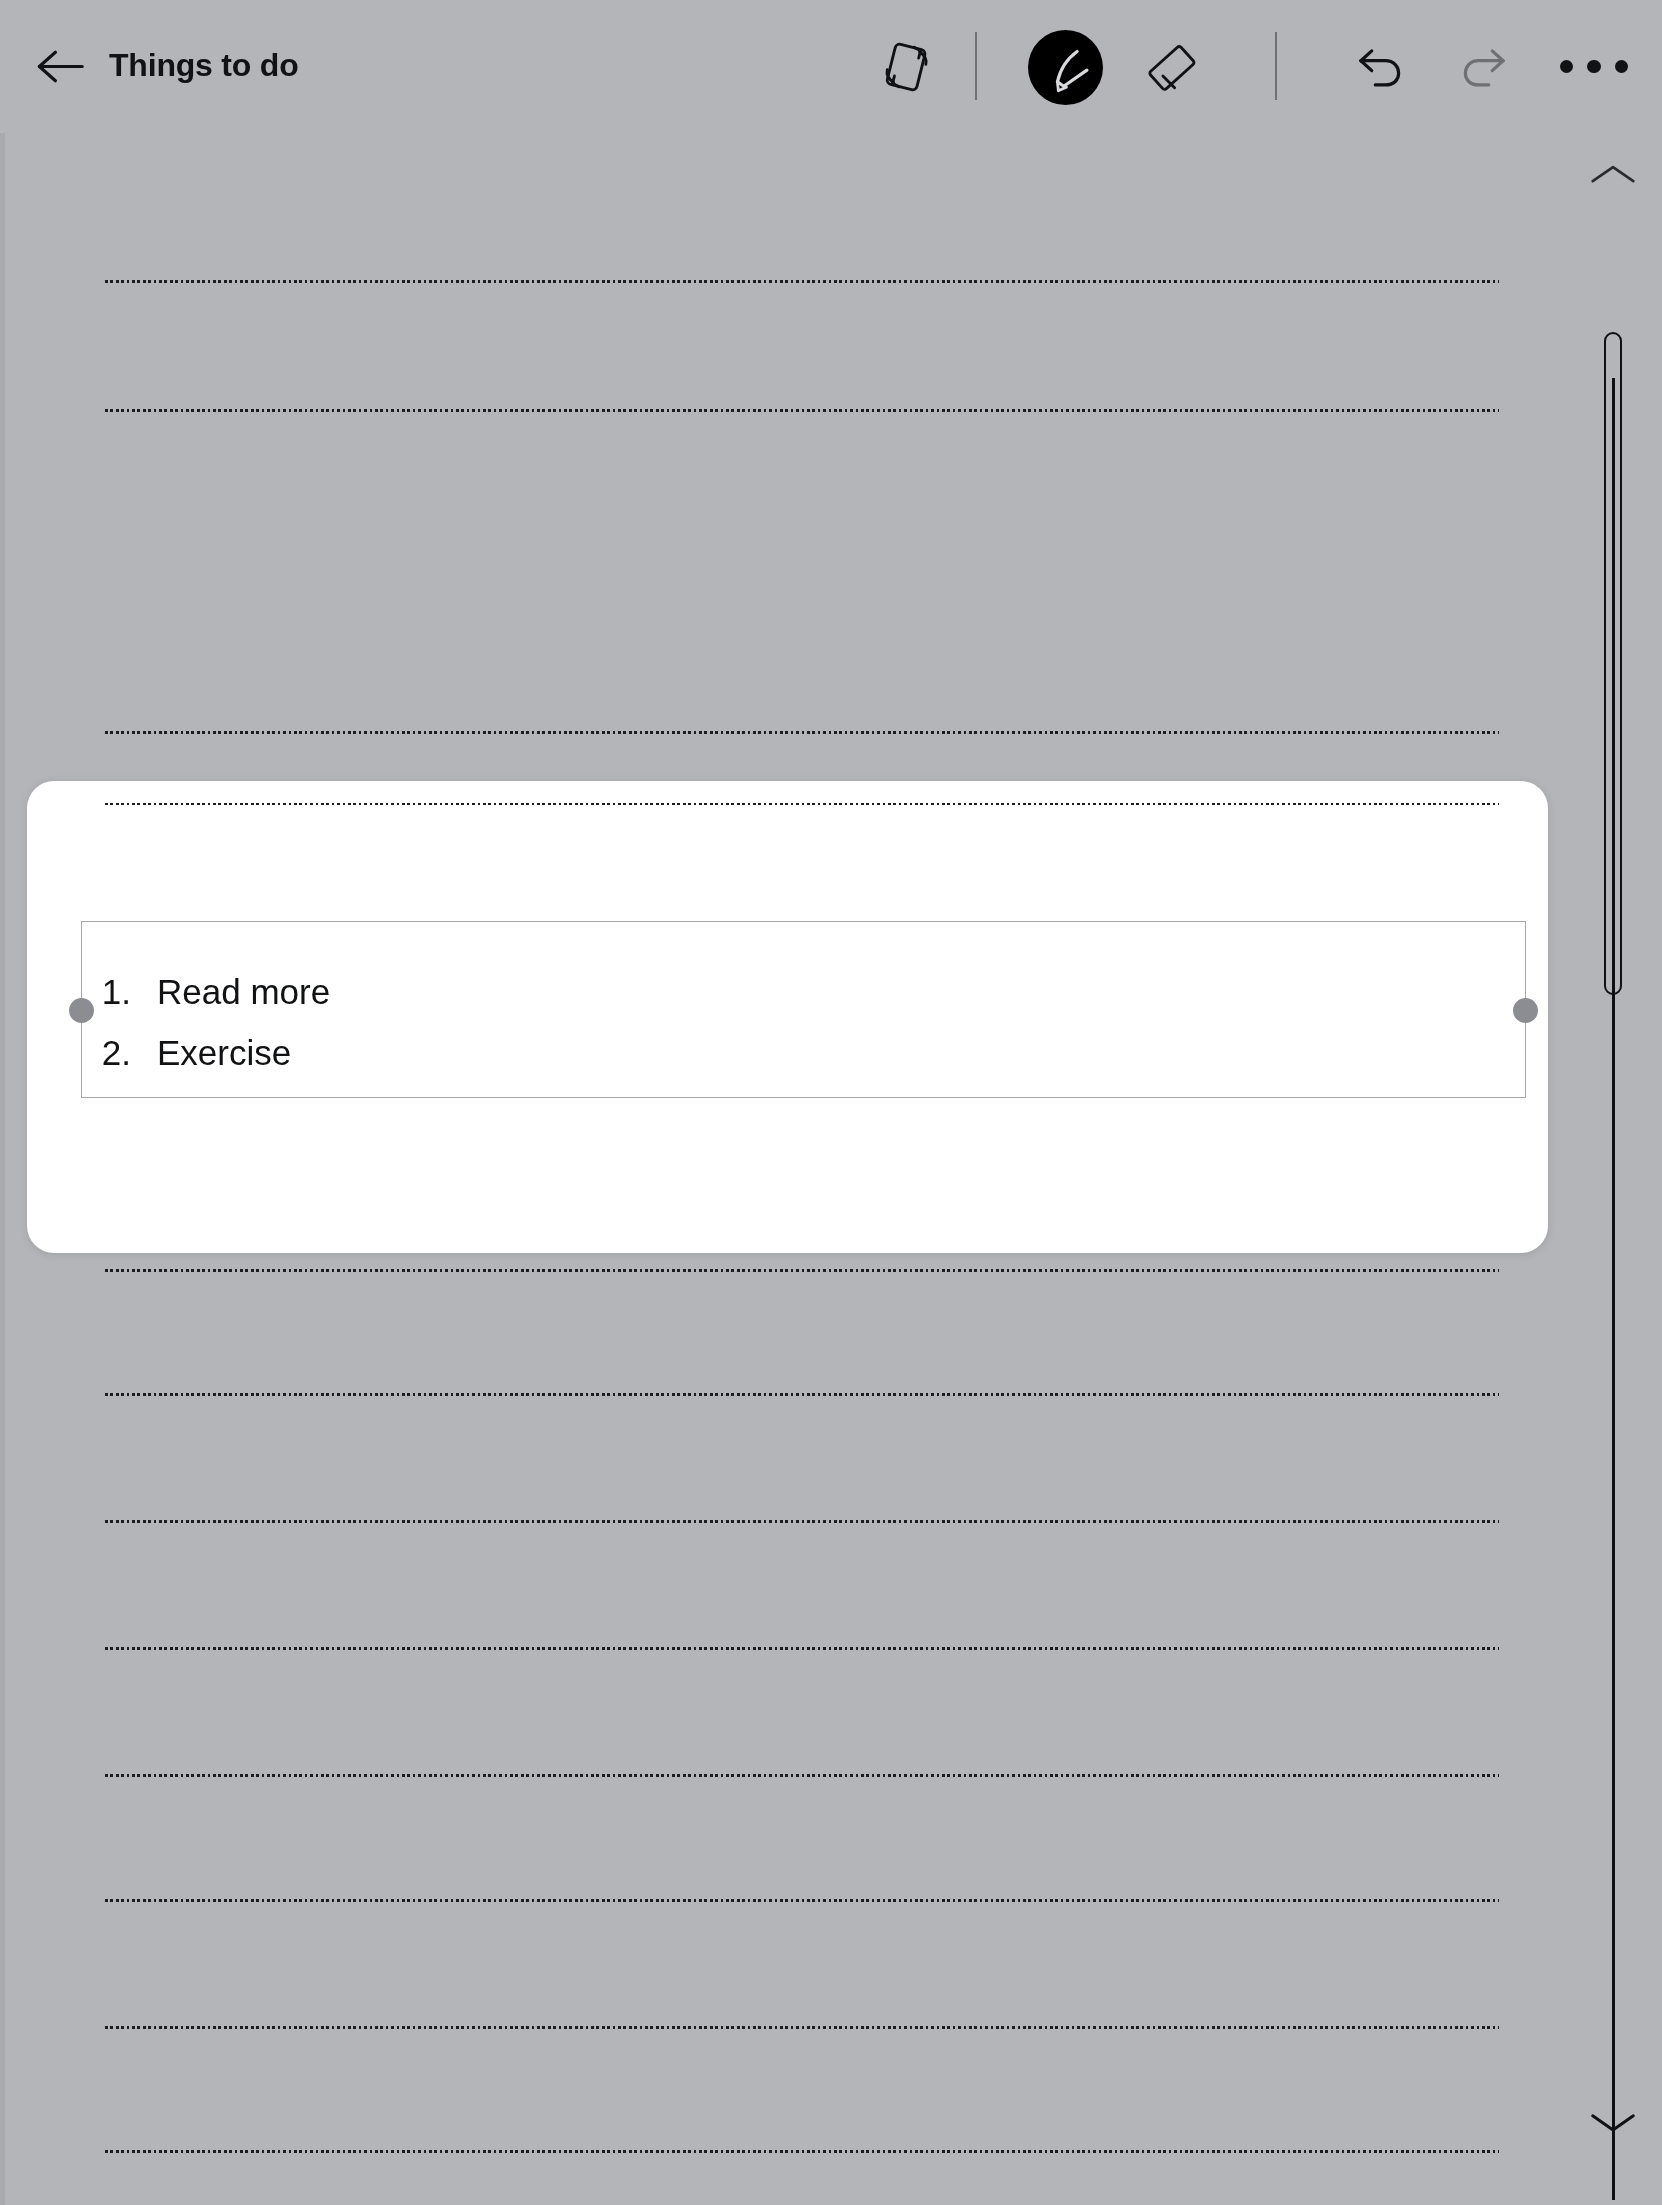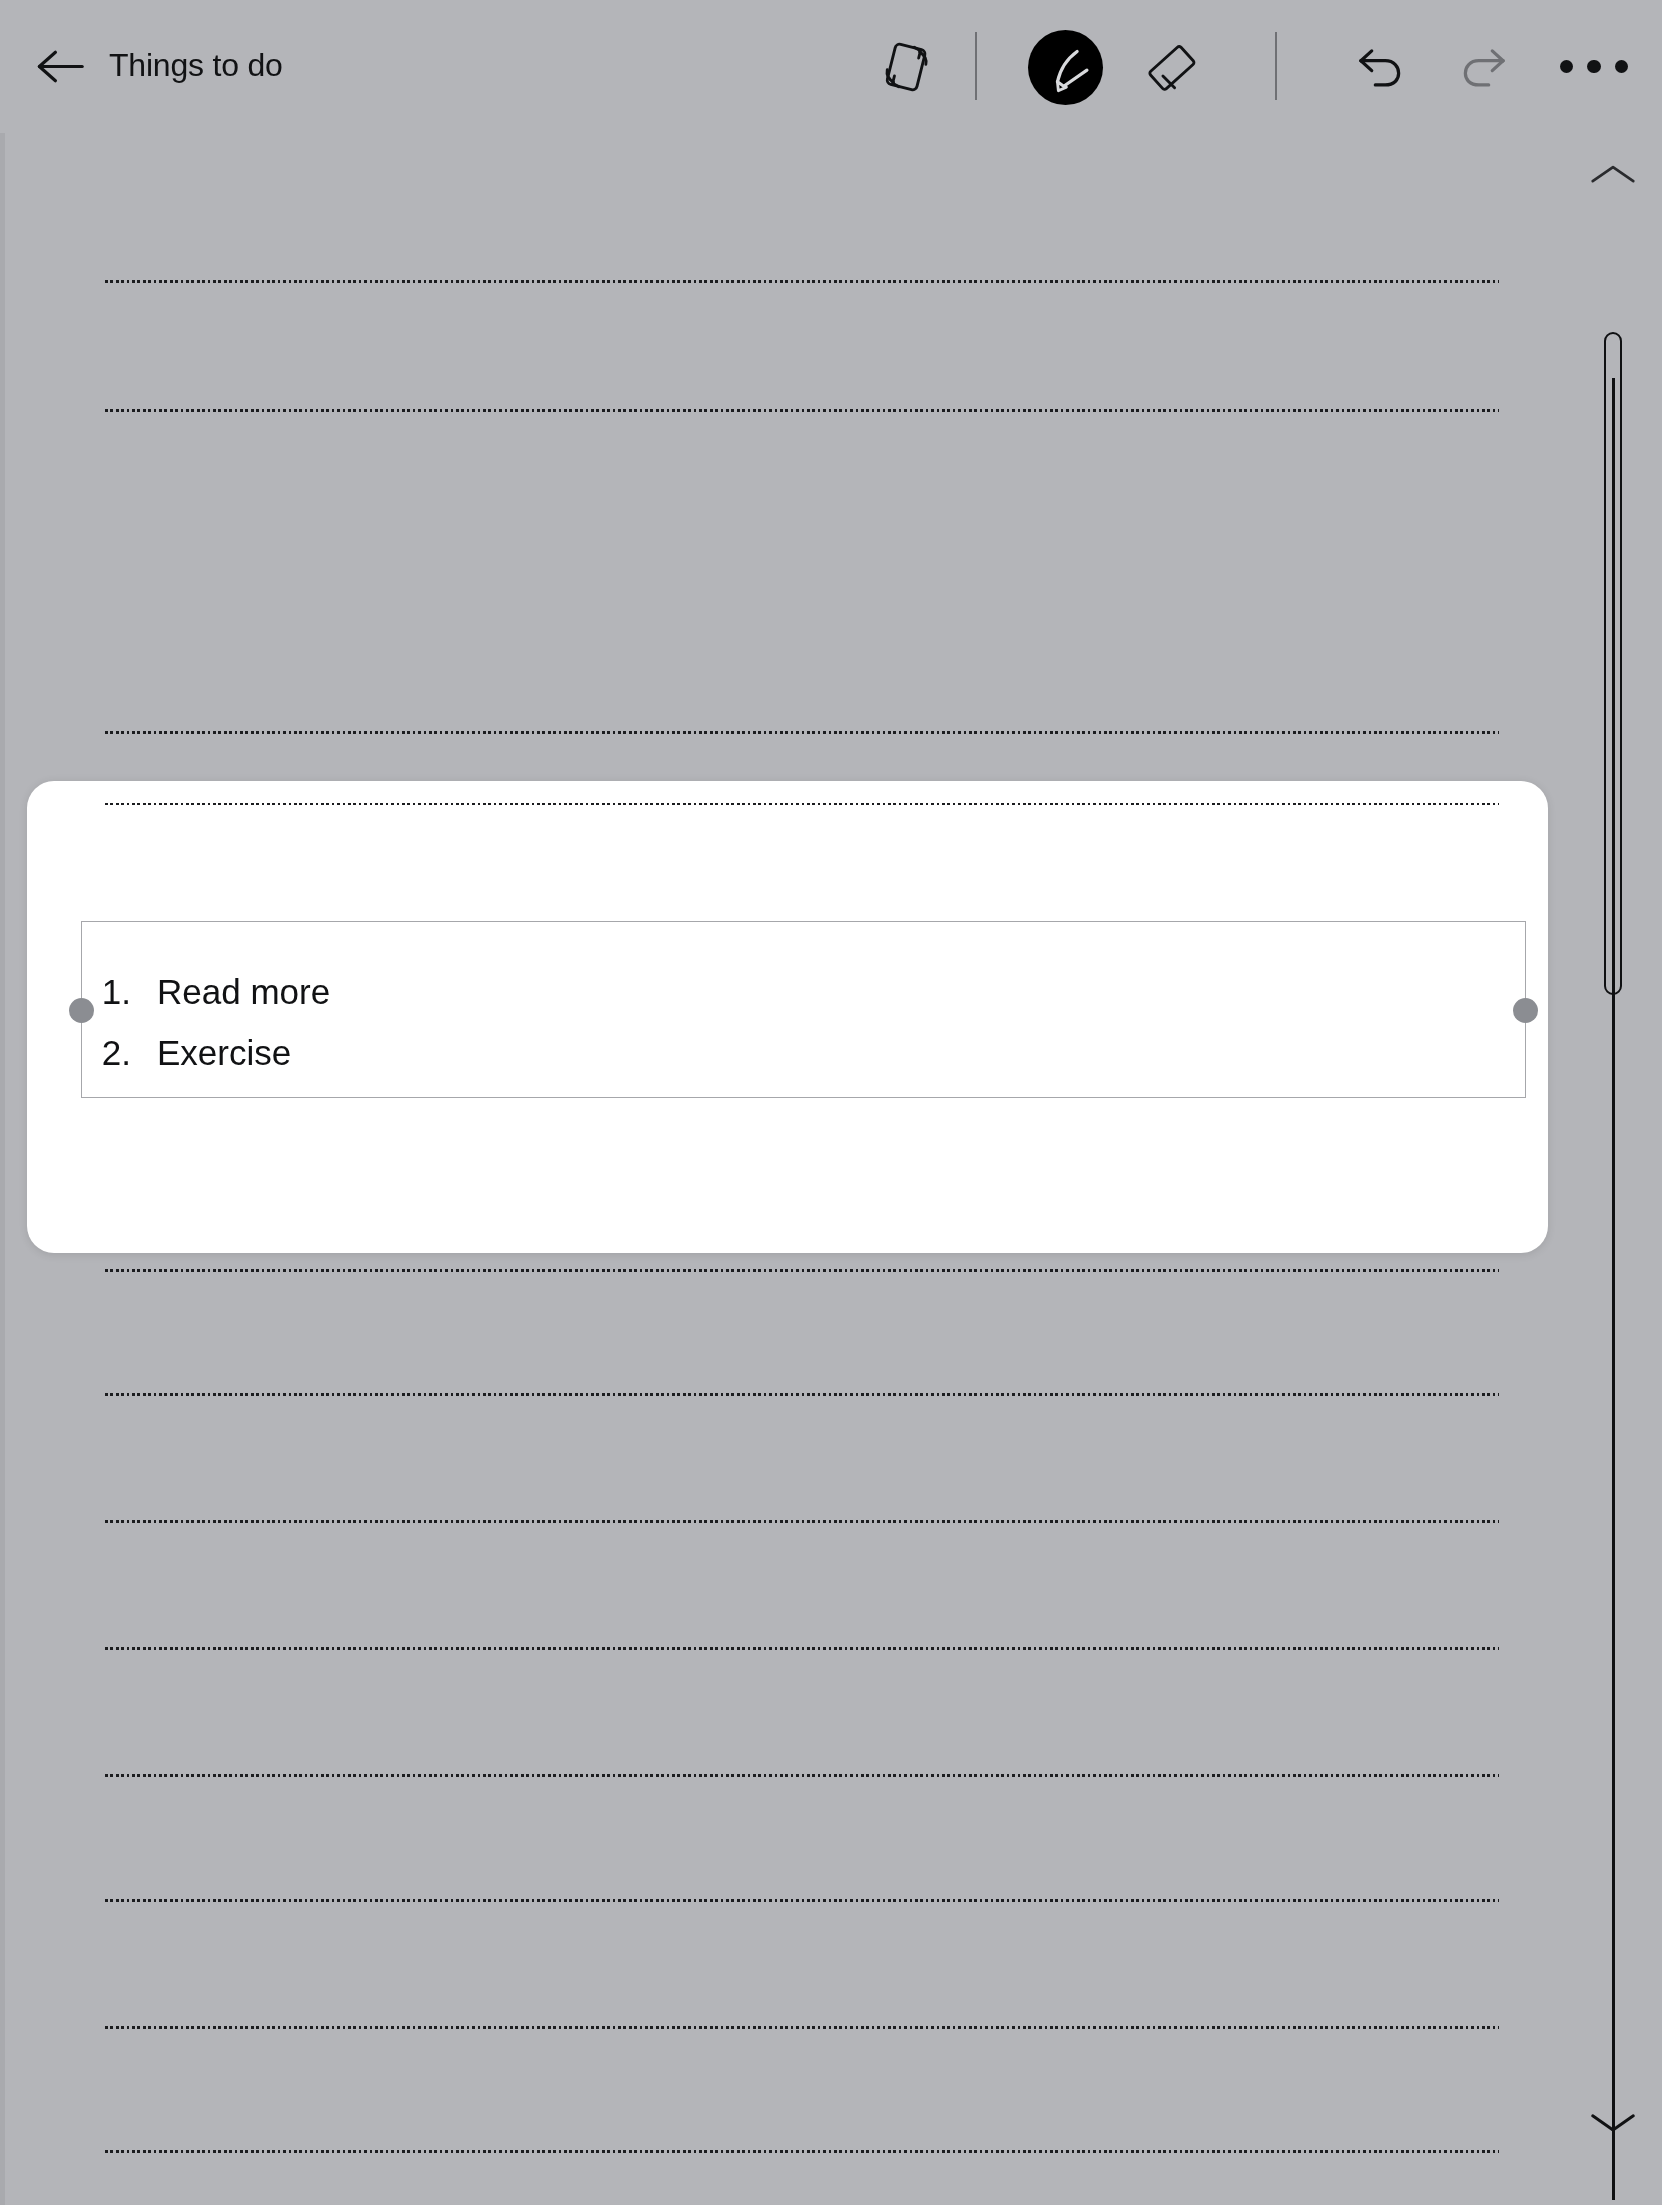--- a/index.html
+++ b/index.html
@@ -41,21 +41,21 @@
     left: 34px; top: 43px;
     width: 50px; height: 47px;
     cursor: pointer;
   }
   .back-btn svg { display: block; }
 
   .doc-title {
     position: absolute;
     left: 109px; top: 45px;
     font-size: 32px;
-    font-weight: normal;
+    font-weight: bold;
     color: #111214;
     letter-spacing: -0.2px;
     line-height: 41px;
     white-space: nowrap;
   }
 
   .tool {
     position: absolute;
     top: 32px;
     width: 70px; height: 70px;

